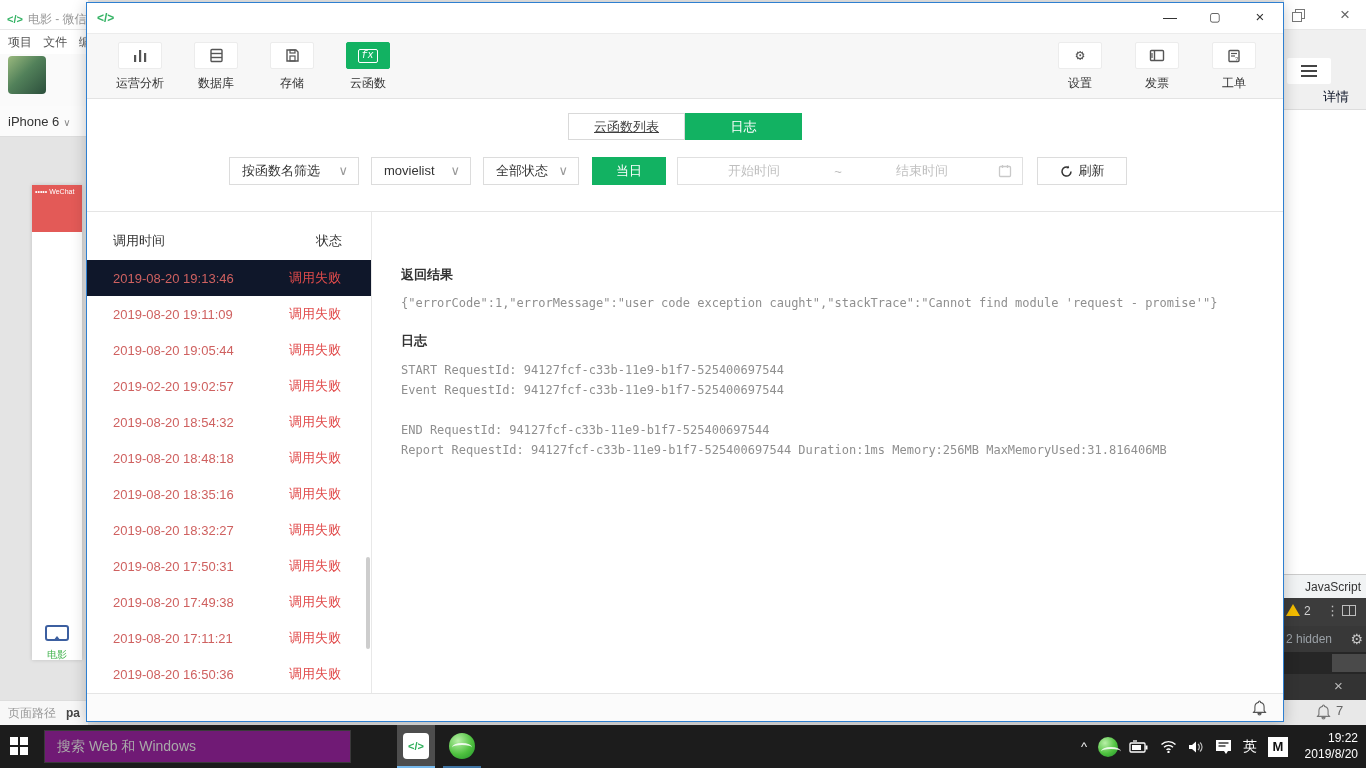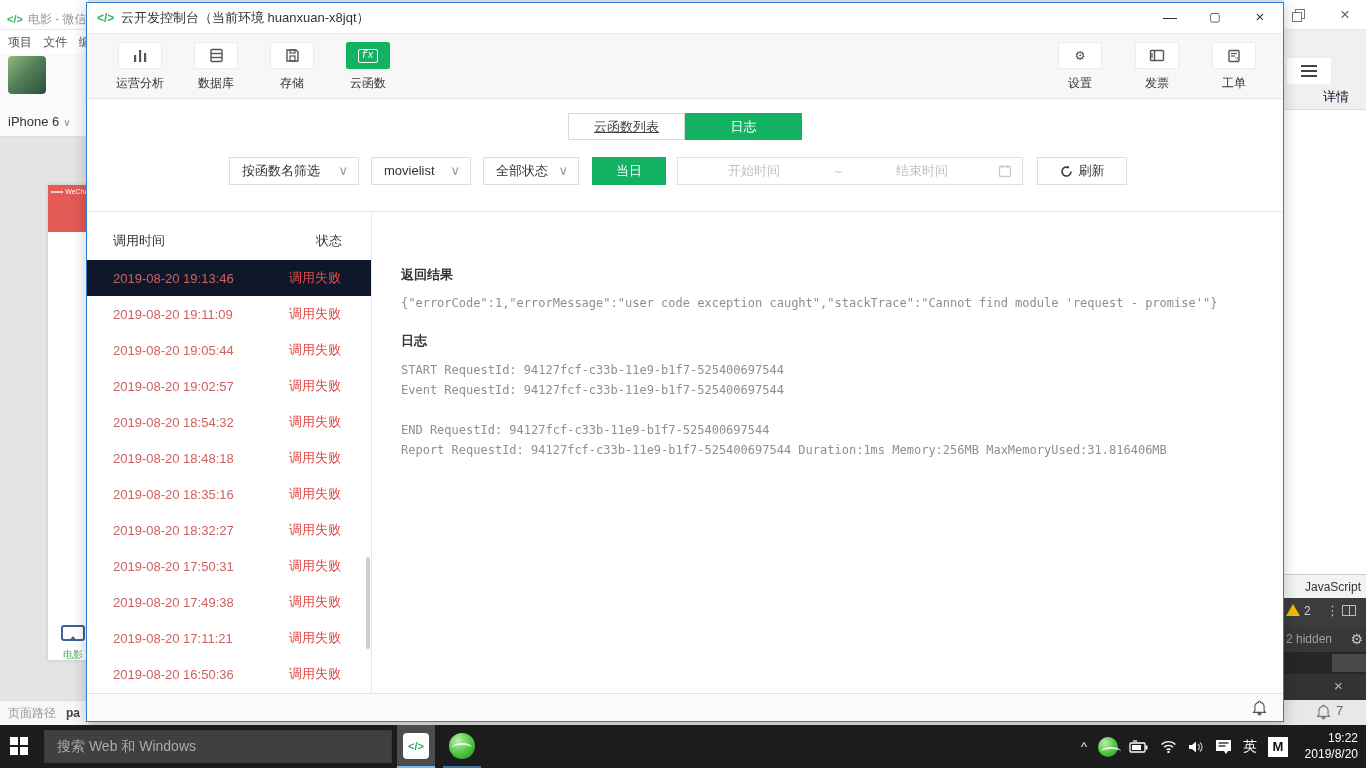--- a/index.html
+++ b/index.html
@@ -12,21 +12,21 @@
   .dtl-logo { color:#35b365; font-weight:bold; font-size:11px; margin:0 5px 0 7px; }
   .dtl-title { color:#999; font-size:12px; }
   .dtl-menu { position:absolute; left:0; top:30px; width:88px; height:24px; background:#fff; line-height:24px; white-space:nowrap; overflow:hidden; font-size:12px; color:#555; }
   .dtl-menu span { margin-left:8px; }
   .dtl-tool { position:absolute; left:0; top:54px; width:88px; height:52px; background:#fafafa; }
   .dtl-avatar { position:absolute; left:8px; top:2px; width:38px; height:38px; border-radius:4px; background:linear-gradient(135deg,#9ab97e 0%,#52815a 45%,#2c4f3c 100%); }
   .dtl-device { position:absolute; left:0; top:106px; width:88px; height:31px; background:#fbfbfb; border-bottom:1px solid #ddd; line-height:31px; white-space:nowrap; overflow:hidden; }
   .dtl-device span { margin-left:8px; font-size:13px; color:#333; }
   .dtl-device .car { color:#888; font-size:10px; margin-left:4px; }
   .dtl-sim { position:absolute; left:0; top:137px; width:88px; height:563px; background:#e4e4e4; }
-  .phone { position:absolute; left:48px; top:48px; width:50px; height:475px; background:#fff; box-shadow:0 0 4px rgba(0,0,0,.15); }
+  .phone { position:absolute; left:32px; top:48px; width:50px; height:475px; background:#fff; box-shadow:0 0 4px rgba(0,0,0,.15); }
   .phone-status { position:absolute; left:0; top:0; width:100%; height:47px; background:#e35a57; color:#fff; font-size:7px; padding:3px 0 0 3px; white-space:nowrap; overflow:hidden; }
   .phone-app { position:absolute; left:0; top:440px; width:100%; text-align:center; }
   .phone-app .applabel { display:block; color:#3eb24a; font-size:10px; margin-top:2px; }
   .dtl-footer { position:absolute; left:0; top:700px; width:88px; height:25px; background:#f7f7f7; border-top:1px solid #ddd; line-height:24px; white-space:nowrap; overflow:hidden; }
   .dtl-footer .lbl { color:#999; font-size:12px; margin-left:8px; }
   .dtl-footer .val { color:#444; font-size:12px; margin-left:10px; font-weight:bold; }
 
   
   .dtr { position:absolute; left:1284px; top:0; width:82px; height:725px; background:#fff; }
   .dtr-titlebar { position:absolute; left:0; top:0; width:82px; height:30px; background:#fff; border-bottom:1px solid #e8e8e8; }
@@ -121,21 +121,21 @@
   .log-lines { position:absolute; left:28px; right:20px; top:148px; }
   .log-line { min-height:20px; line-height:20px; white-space:nowrap; overflow:hidden; }
 
   .cw-footer { position:absolute; left:0; top:690px; width:100%; height:28px; background:#fbfbfb; border-top:1px solid #e5e5e5; }
   .cw-bell { position:absolute; right:16px; top:6px; }
 
   
   .taskbar { position:absolute; left:0; top:725px; width:1366px; height:43px; background:#1c1c1c; }
   .start { position:absolute; left:10px; top:12px; width:20px; height:19px; display:grid; grid-template-columns:8px 8px; grid-template-rows:8px 8px; gap:2px; cursor:pointer; }
   .start i { background:#fff; }
-  .search { position:absolute; left:44px; top:5px; width:348px; height:33px; background:#404040; border:1px solid #3a3a3a; line-height:31px; padding-left:12px; color:#a9a9a9; font-size:14px; cursor:text; }
+  .search { position:absolute; left:44px; top:5px; width:307px; height:33px; background:#701a75; border:1px solid #3a3a3a; line-height:31px; padding-left:12px; color:#a9a9a9; font-size:14px; cursor:text; }
   .task-app { position:absolute; top:0; width:38px; height:43px; display:flex; align-items:center; justify-content:center; cursor:pointer; }
   .app1 { left:397px; background:#4d4d4d; border-bottom:2px solid #76b9ed; }
   .app2 { left:443px; border-bottom:2px solid #3f74a3; }
   .devt-ico { width:26px; height:26px; background:#fff; border-radius:4px; color:#2fae5a; font-weight:bold; font-size:11px; text-align:center; line-height:26px; }
   .sphere { width:26px; height:26px; border-radius:50%; background:radial-gradient(circle at 35% 30%,#b9f0a8,#4fc13f 55%,#1f8f2a); position:relative; }
   .sphere:after { content:""; position:absolute; left:3px; top:10px; width:20px; height:7px; border-radius:50%; border-top:2px solid rgba(255,255,255,.85); }
   .sphere.small { width:20px; height:20px; }
   .tray { position:absolute; right:78px; top:0; height:43px; display:flex; align-items:center; gap:11px; color:#fff; }
   .tray .chev { font-size:13px; color:#eee; }
   .tray .lang { font-size:14px; }
@@ -211,21 +211,20 @@
       <svg class="dtr-bell" width="15" height="16" viewBox="0 0 15 16">
           <path d="M7.5 1 a1 1 0 0 1 1 1 v.4 a4.6 4.6 0 0 1 3.6 4.5 v3.6 l1.4 1.9 H1.5 l1.4-1.9 V6.9 A4.6 4.6 0 0 1 6.5 2.4 V2 a1 1 0 0 1 1-1 Z M6 13.4 a1.5 1.5 0 0 0 3 0 Z" fill="none" stroke="#777" stroke-width="1.1"></path>
         </svg>
       <span class="dtr-bellnum">7</span>
     </div>
   </div>
 
   <div class="cw">
     <div class="cw-titlebar">
       <span class="cw-logo">&lt;/&gt;</span>
-      <span class="cw-title">云开发控制台（当前环境 huanxuan-x8jqt）</span>
       <span class="cw-min">—</span>
       <span class="cw-max">▢</span>
       <span class="cw-close">×</span>
     </div>
 
     <div class="cw-toolbar">
       <div class="navgrp left">
         <div class="nav-item">
           <div class="nav-btn">
               <svg width="16" height="14" viewBox="0 0 16 14">
@@ -340,21 +339,21 @@
               <span class="lt-time">2019-08-20 19:11:09</span>
               <span class="lt-status">调用失败</span>
             </div>
 
             <div class="lt-row">
               <span class="lt-time">2019-08-20 19:05:44</span>
               <span class="lt-status">调用失败</span>
             </div>
 
             <div class="lt-row">
-              <span class="lt-time">2019-08-20 19:02:57</span>
+              <span class="lt-time">2019-02-20 19:02:57</span>
               <span class="lt-status">调用失败</span>
             </div>
 
             <div class="lt-row">
               <span class="lt-time">2019-08-20 18:54:32</span>
               <span class="lt-status">调用失败</span>
             </div>
 
             <div class="lt-row">
               <span class="lt-time">2019-08-20 18:48:18</span>

